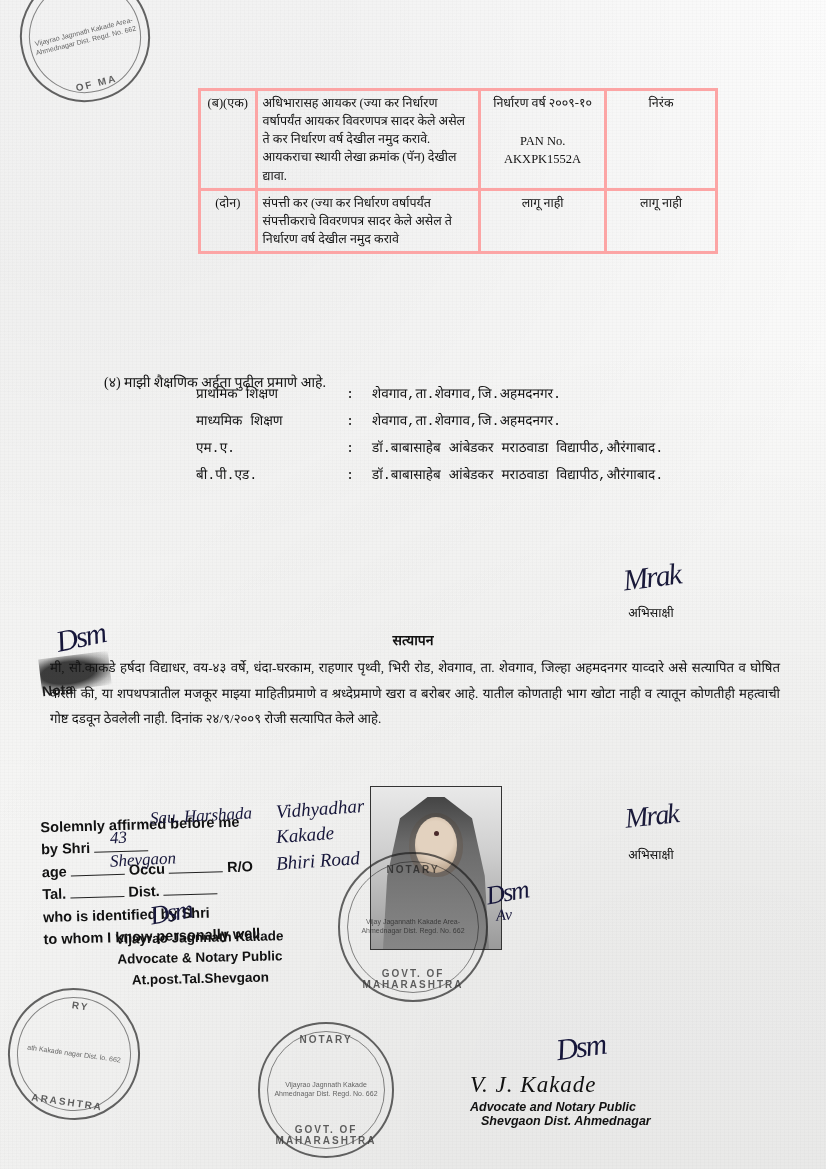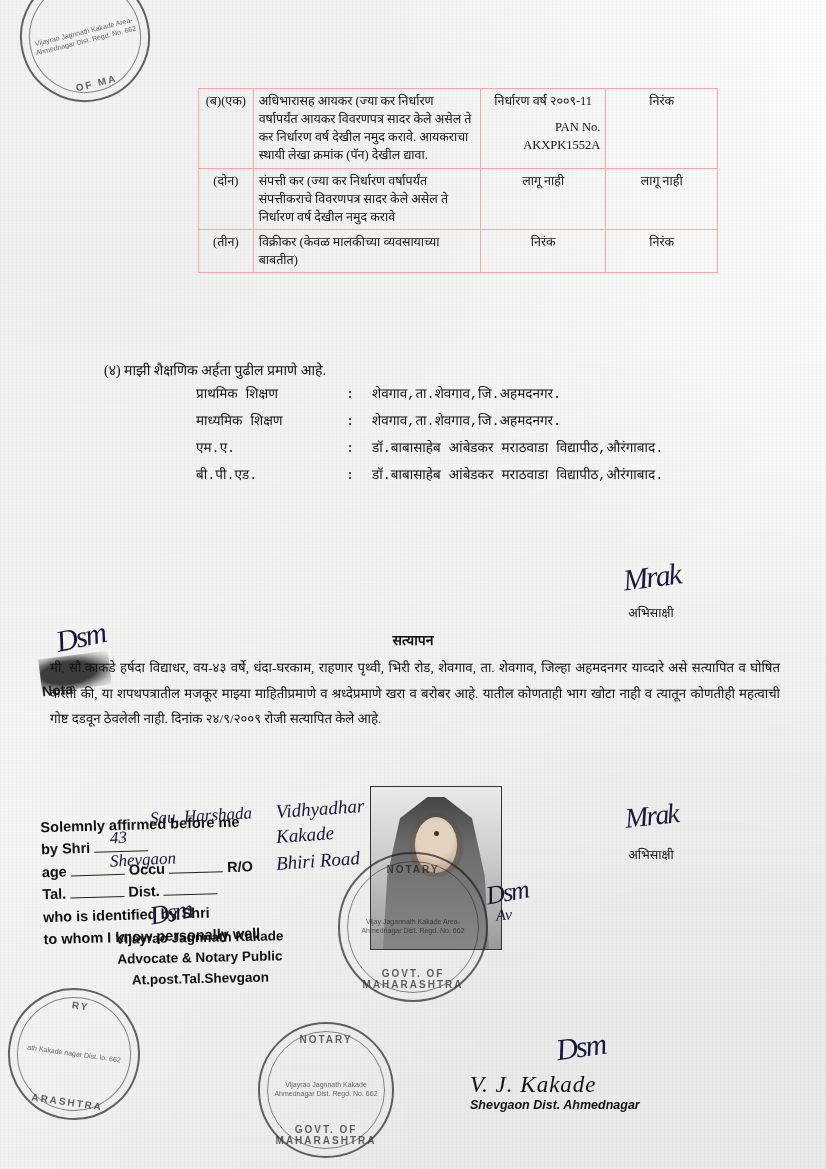--- a/index.html
+++ b/index.html
@@ -29,35 +29,35 @@
 
   
   .tbl {
     position:absolute;
     left:198px; top:88px; width:520px;
     border-collapse: collapse;
     font-size: 12.5px;
     line-height: 1.45;
   }
   .tbl td {
-    border: 1px solid #fca5a5;
+    border: 3px solid #fca5a5;
     padding: 3px 5px;
     vertical-align: top;
   }
   .c-num { width: 44px; text-align:center; white-space:nowrap; }
   .c-txt { width: 232px; margin-left: 8px; }
   .c-a   { width: 118px; text-align:center; }
   .c-b   { width: 108px; text-align:center; }
-  .pan   { display:block; margin-top:8px; text-align:right; font-family:"Liberation Serif", serif; }
+  .pan   { display:block; margin-top:20px; text-align:center; font-family:"Liberation Serif", serif; }
   .pan span { display:block; }
   .mid { vertical-align: middle; }
 
   
   .para4 {
-    position:absolute; left:104px; top:360px; width:640px;
+    position:absolute; left:104px; top:372px; width:640px;
     font-size: 14px;
   }
   .edu {
     position:absolute; left:196px; top:384px; width:620px;
     font-size: 13.5px;
   }
   .edu-row { display:flex; align-items:flex-end; margin-bottom: 9px; font-family: Liberation Mono, monospace; }
   .edu-label { width: 150px; flex: 0 0 150px; }
   .edu-colon { width: 26px; flex: 0 0 26px; }
   .edu-val { flex: 1 1 auto; }
@@ -182,21 +182,21 @@
   .stamp-b2 { left:258px; top:1022px; width:132px; height:132px; }
 
   
   .br-sign {
     position:absolute; left:470px; top:1072px; width:300px;
     font-family:"Liberation Serif", serif; font-style:italic;
     color:#111;
   }
   .br-sign .nm { font-size:23px; letter-spacing:1px; }
   .br-sign .l2 { font-family:"Liberation Sans", sans-serif; font-weight:bold; font-size:12.5px; margin-top:2px; }
-  .br-sign .l3 { font-family:"Liberation Sans", sans-serif; font-weight:bold; font-size:12.5px; }
+  .br-sign .l3 { font-family:"Liberation Sans", sans-serif; font-weight:bold; font-size:12.5px;margin-left:11px; }
   .br-scrawl {
     position:absolute; left:556px; top:1030px;
     font-size:30px; font-style:italic; transform:rotate(-8deg); color:#16163a; letter-spacing:-2px;
   }
 
   .scrawl-a { position:absolute; left:56px; top:620px; font-size:30px; font-style:italic; transform:rotate(-12deg); color:#16163a; letter-spacing:-2px; }
   .scrawl-b { position:absolute; left:486px; top:878px; font-size:26px; font-style:italic; transform:rotate(-10deg); color:#16163a; letter-spacing:-2px; }
   .scrawl-c { position:absolute; left:496px; top:906px; font-size:16px; font-style:italic; transform:rotate(-6deg); color:#16163a; }
   .blot {
     position:absolute; left:40px; top:655px; width:70px; height:34px;
@@ -213,40 +213,34 @@
 
 <div class="page"></div>
 <div class="noise"></div>
 
 <table class="tbl">
   <tbody>
     <tr>
       <td class="c-num">(ब)(एक)</td>
       <td class="c-txt">अधिभारासह आयकर (ज्या कर निर्धारण वर्षापर्यंत आयकर विवरणपत्र सादर केले असेल ते कर निर्धारण वर्ष देखील नमुद करावे. आयकराचा स्थायी लेखा क्रमांक (पॅन) देखील द्यावा.</td>
       <td class="c-a">
-        <span>निर्धारण वर्ष २००९-11</span>
+        <span>निर्धारण वर्ष २००९-१०</span>
         <span class="pan">
           <span>PAN No.</span>
           <span>AKXPK1552A</span>
         </span>
       </td>
       <td class="c-b">निरंक</td>
     </tr>
     <tr>
       <td class="c-num">(दोन)</td>
       <td class="c-txt">संपत्ती कर (ज्या कर निर्धारण वर्षापर्यंत संपत्तीकराचे विवरणपत्र सादर केले असेल ते निर्धारण वर्ष देखील नमुद करावे</td>
       <td class="c-a mid">लागू नाही</td>
       <td class="c-b mid">लागू नाही</td>
     </tr>
-    <tr>
-      <td class="c-num">(तीन)</td>
-      <td class="c-txt">विक्रीकर (केवळ मालकीच्या व्यवसायाच्या बाबतीत)</td>
-      <td class="c-a">निरंक</td>
-      <td class="c-b">निरंक</td>
-    </tr>
   </tbody>
 </table>
 
 <div class="para4">(४) माझी शैक्षणिक अर्हता पुढील प्रमाणे आहे.</div>
 
 <div class="edu">
   <div class="edu-row">
     <div class="edu-label">प्राथमिक शिक्षण</div>
     <div class="edu-colon">:</div>
     <div class="edu-val">शेवगाव,ता.शेवगाव,जि.अहमदनगर.</div>
@@ -365,14 +359,15 @@
   <div class="arc-top">NOTARY</div>
   <div class="inner">Vijayrao Jagnnath Kakade
 Ahmednagar Dist.
 Regd. No. 662</div>
   <div class="arc-bot">GOVT. OF MAHARASHTRA</div>
 </div>
 
 <div class="br-scrawl">Dsm</div>
 <div class="br-sign">
   <div class="nm">V. J. Kakade</div>
+  <div class="l2">Advocate and Notary Public</div>
   <div class="l3">Shevgaon Dist. Ahmednagar</div>
 </div>
 
 </body></html>

